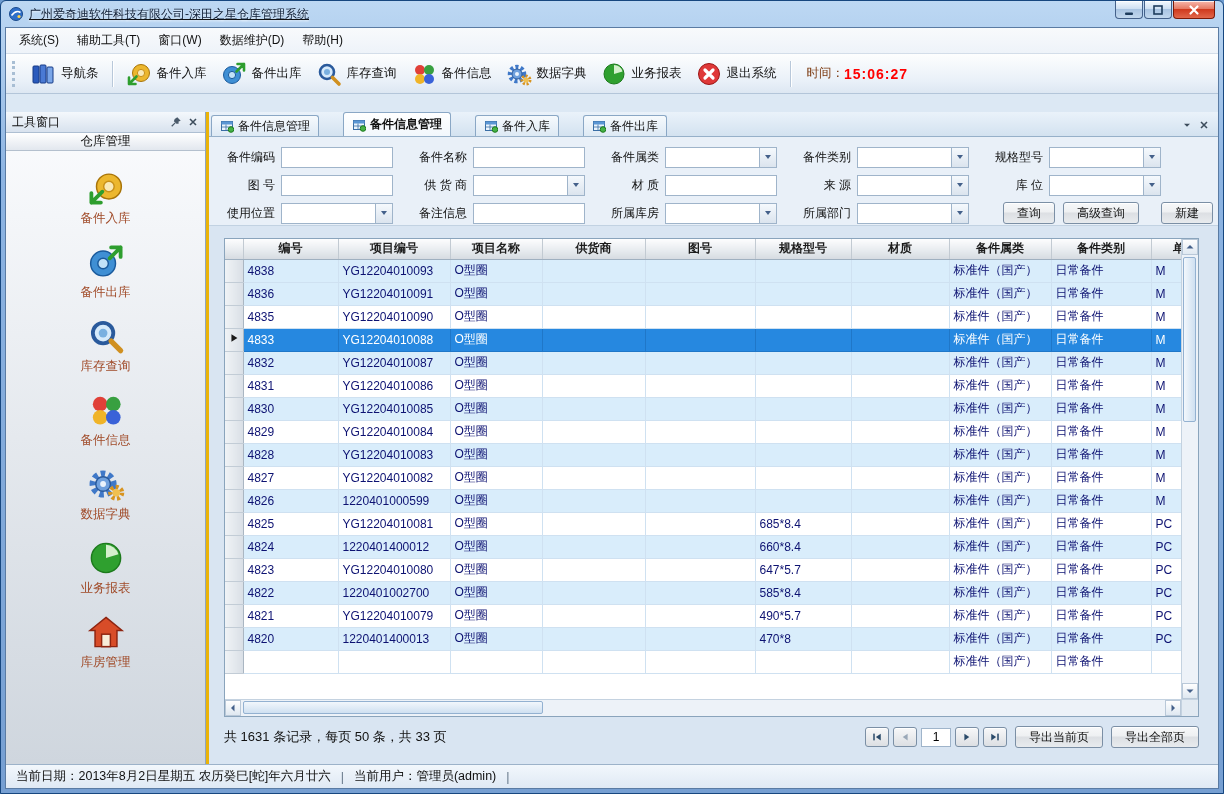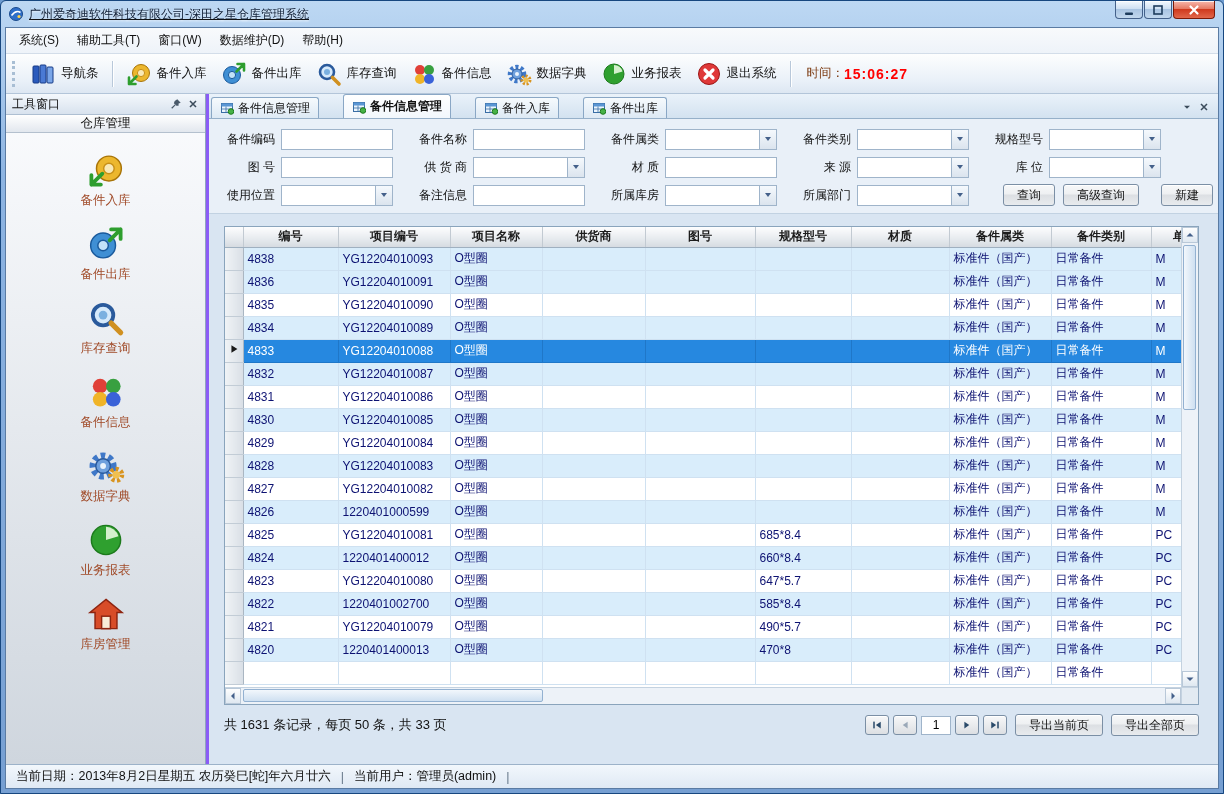--- a/index.html
+++ b/index.html
@@ -26,21 +26,21 @@
   .toolbar{height:40px;flex:none;background:linear-gradient(180deg,#fdfefe,#e9f0f8 70%,#dde7f2);
     border-bottom:1px solid #b3c5d9;display:flex;align-items:center;padding:0 6px;}
   .grip{width:5px;height:26px;border-left:3px dotted #a8bed4;margin-right:6px;}
   .tb-buttons{display:flex;align-items:center;height:100%;}
   .tb-btn{display:flex;align-items:center;gap:5px;padding:4px 7px;border-radius:3px;}
   .tb-sep{width:1px;height:26px;background:#b8c8da;box-shadow:1px 0 0 #fff;margin:0 6px;}
   .tb-label{font-size:12.5px;}
   .time-label{color:#7c3a10;font-size:12.5px;margin-left:10px;}
   .time-value{color:#ff0000;font-weight:700;font-size:14px;letter-spacing:1px;}
   
-  .body{flex:1;display:flex;gap:3px;background:#8b5cf6;overflow:hidden;}
+  .body{flex:1;display:flex;gap:3px;background:#eab308;overflow:hidden;margin-top:18px;}
   .sidebar{width:200px;flex:none;background:linear-gradient(180deg,#fbfcfe,#cfd6de);
     border-right:1px solid #8fa5bd;display:flex;flex-direction:column;}
   .sb-titlebar{height:21px;flex:none;background:linear-gradient(180deg,#f4f8fc,#d8e2ee);
     border-bottom:1px solid #aebfd2;display:flex;align-items:center;padding:0 6px;gap:5px;}
   .sb-title{flex:1;}
   .sb-ctl{width:14px;height:14px;display:flex;align-items:center;justify-content:center;}
   .sb-group{height:18px;flex:none;background:linear-gradient(180deg,#ffffff,#e2e7ee);
     border-bottom:1px solid #b4c0ce;display:flex;align-items:center;justify-content:center;font-size:12.5px;}
   .sb-items{flex:1;display:flex;flex-direction:column;align-items:center;padding-top:10px;overflow:hidden;}
   .sb-item{width:100%;display:flex;flex-direction:column;align-items:center;gap:3px;padding:8px 0;}
@@ -50,21 +50,21 @@
   .tabbar{height:25px;flex:none;background:linear-gradient(180deg,#eaf2fa,#d3e2f0);
     border-bottom:1px solid #96b0c9;display:flex;align-items:flex-end;padding:0 8px 0 2px;}
   .tabs{flex:1;display:flex;align-items:flex-end;height:100%;gap:22px;}
   .tab{height:21px;display:flex;align-items:center;gap:4px;padding:0 8px;margin-right:2px;
     border:1px solid #8aa7c5;border-bottom:none;border-radius:3px 3px 0 0;
     background:linear-gradient(180deg,#f6fafd,#dde9f4);white-space:nowrap;}
   .tab.active{height:24px;background:linear-gradient(180deg,#ffffff,#f2f7fc);font-weight:700;}
   .tab-ctl{width:16px;height:16px;display:flex;align-items:center;justify-content:center;margin:0 0 5px 5px;}
   
   .search-panel{flex:none;background:#e9f0f8;border-bottom:1px solid #c2d2e2;
-    padding:9px 0 7px 14px;display:flex;flex-direction:column;gap:6px;}
+    padding:9px 0 1px 14px;display:flex;flex-direction:column;gap:6px;}
   .form-row{display:flex;align-items:center;height:22px;}
   .field{display:flex;align-items:center;width:190px;margin-right:2px;}
   .flabel{width:58px;text-align:right;padding-right:6px;white-space:nowrap;}
   input.control{width:112px;height:21px;border:1px solid #9fb4ca;padding:0 3px;background:#fff;
     font:12px "Liberation Sans","DejaVu Sans",sans-serif;}
   .control.select{width:112px;height:21px;background:#fff;border:1px solid #9fb4ca;display:flex;align-items:center;}
   .ctl-value{flex:1;padding-left:3px;}
   .dd-btn{width:17px;height:100%;border-left:1px solid #9fb4ca;
     background:linear-gradient(180deg,#f5f9fd,#dbe4ee);display:flex;align-items:center;justify-content:center;}
   .dd-tri{width:0;height:0;border-left:3.5px solid transparent;border-right:3.5px solid transparent;
@@ -594,33 +594,20 @@
                       <td class="cell">YG12204010090</td>
                       <td class="cell">O型圈</td>
                       <td class="cell"></td>
                       <td class="cell"></td>
                       <td class="cell"></td>
                       <td class="cell"></td>
                       <td class="cell">标准件（国产）</td>
                       <td class="cell">日常备件</td>
                       <td class="cell">M</td>
                     </tr>
-                    <tr class="even">
-                      <td class="ind-cell"></td>
-                      <td class="cell">4834</td>
-                      <td class="cell">YG12204010089</td>
-                      <td class="cell">O型圈</td>
-                      <td class="cell"></td>
-                      <td class="cell"></td>
-                      <td class="cell"></td>
-                      <td class="cell"></td>
-                      <td class="cell">标准件（国产）</td>
-                      <td class="cell">日常备件</td>
-                      <td class="cell">M</td>
-                    </tr>
                     <tr class="odd selected">
                       <td class="ind-cell"><span class="ic icon12"><svg viewBox="0 0 14 14">
                             <path d="M4 2.5 L11 7 L4 11.5 Z" fill="#1a1a1a"></path>
                           </svg></span></td>
                       <td class="cell">4833</td>
                       <td class="cell">YG12204010088</td>
                       <td class="cell">O型圈</td>
                       <td class="cell"></td>
                       <td class="cell"></td>
                       <td class="cell"></td>

